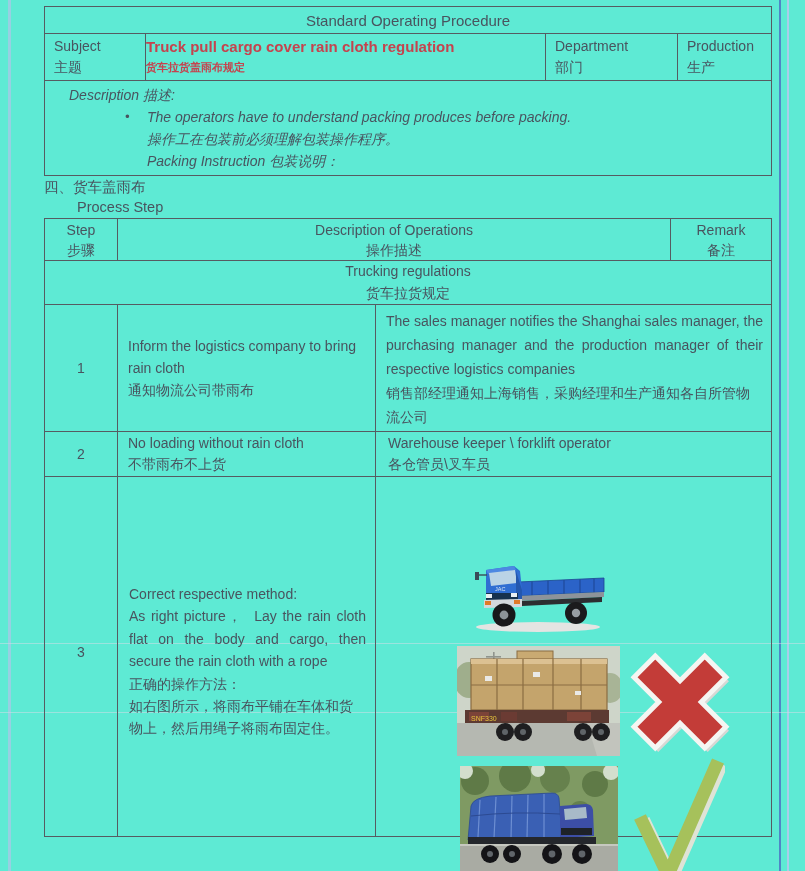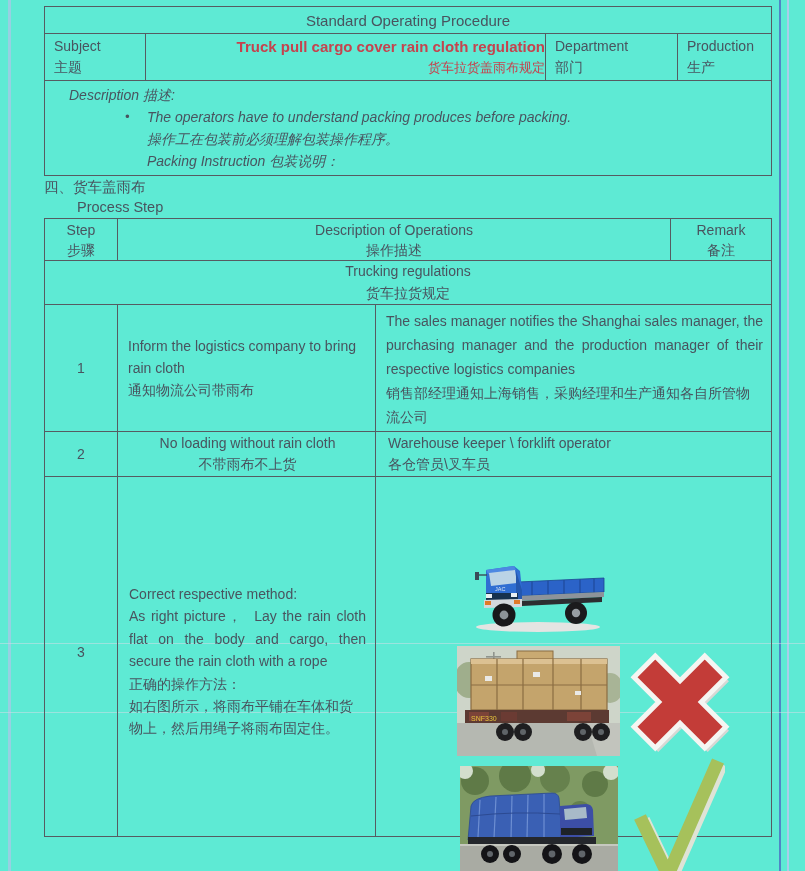--- a/index.html
+++ b/index.html
@@ -20,40 +20,40 @@
   .scanline{position:absolute;left:0;width:805px;height:1px;background:#cfdce6;opacity:.55;}
 
   table{border-collapse:collapse;table-layout:fixed;position:absolute;}
   td{border:1px solid #565b61;vertical-align:middle;padding:0;overflow:hidden;}
 
   #top-table{left:44px;top:6px;width:727px;}
   #proc-table{left:44px;top:218px;width:727px;}
 
   .doc-title{text-align:center;font-size:15px;height:26px;}
   .lbl-cell{padding:2px 0 2px 9px;line-height:21px;font-size:14px;vertical-align:middle;}
-  .red-cell{text-align:right;line-height:21px;}
+  .red-cell{text-align:left;line-height:21px;}
   .red-en{color:#c5434e;font-weight:bold;font-size:15px;}
-  .red-zh{color:#c5434e;font-weight:normal;font-size:13px;}
+  .red-zh{color:#c5434e;font-weight:bold;font-size:11px;}
 
   .desc-cell{vertical-align:top;padding:3px 6px 0 24px;line-height:22px;font-size:14px;font-style:italic;}
   .desc-indent{margin-left:56px;display:flex;}
   .desc-bullet{width:22px;text-align:left;font-size:13px;}
   .desc-txt{flex:1;}
   .desc-plain{margin-left:78px;}
 
   .free-heading{position:absolute;font-size:14.5px;}
 
   .hdr-cell{text-align:center;line-height:20px;padding-top:1px;margin-left:21px;}
   .sec-cell{text-align:center;line-height:21.5px;}
   .secb-cell{text-align:center;line-height:22.5px;}
   .step-num{text-align:center;font-size:14px;}
   .act-cell{padding:2px 8px 2px 10px;line-height:22px;vertical-align:middle;}
   .det-cell{padding:4px 8px 2px 10px;line-height:24px;vertical-align:top;}
   .det-en{text-align:justify;}
-  .r2act{padding:1px 8px 1px 10px;line-height:21px;vertical-align:top;text-align:center;}
+  .r2act{padding:1px 8px 1px 10px;line-height:21px;vertical-align:top;}
   .r2det{padding:1px 8px 1px 12px;line-height:21px;vertical-align:top;}
 
   .r3-step{vertical-align:top;text-align:center;}
   .r3-step div{margin-top:167px;}
   .r3-method{vertical-align:top;padding:106px 9px 0 11px;line-height:22.4px;}
   .r3-en2{text-align:justify;white-space:pre-wrap;}
 
   .photo{position:absolute;}
   .photo svg{display:block;width:100%;height:100%;}
 </style>

